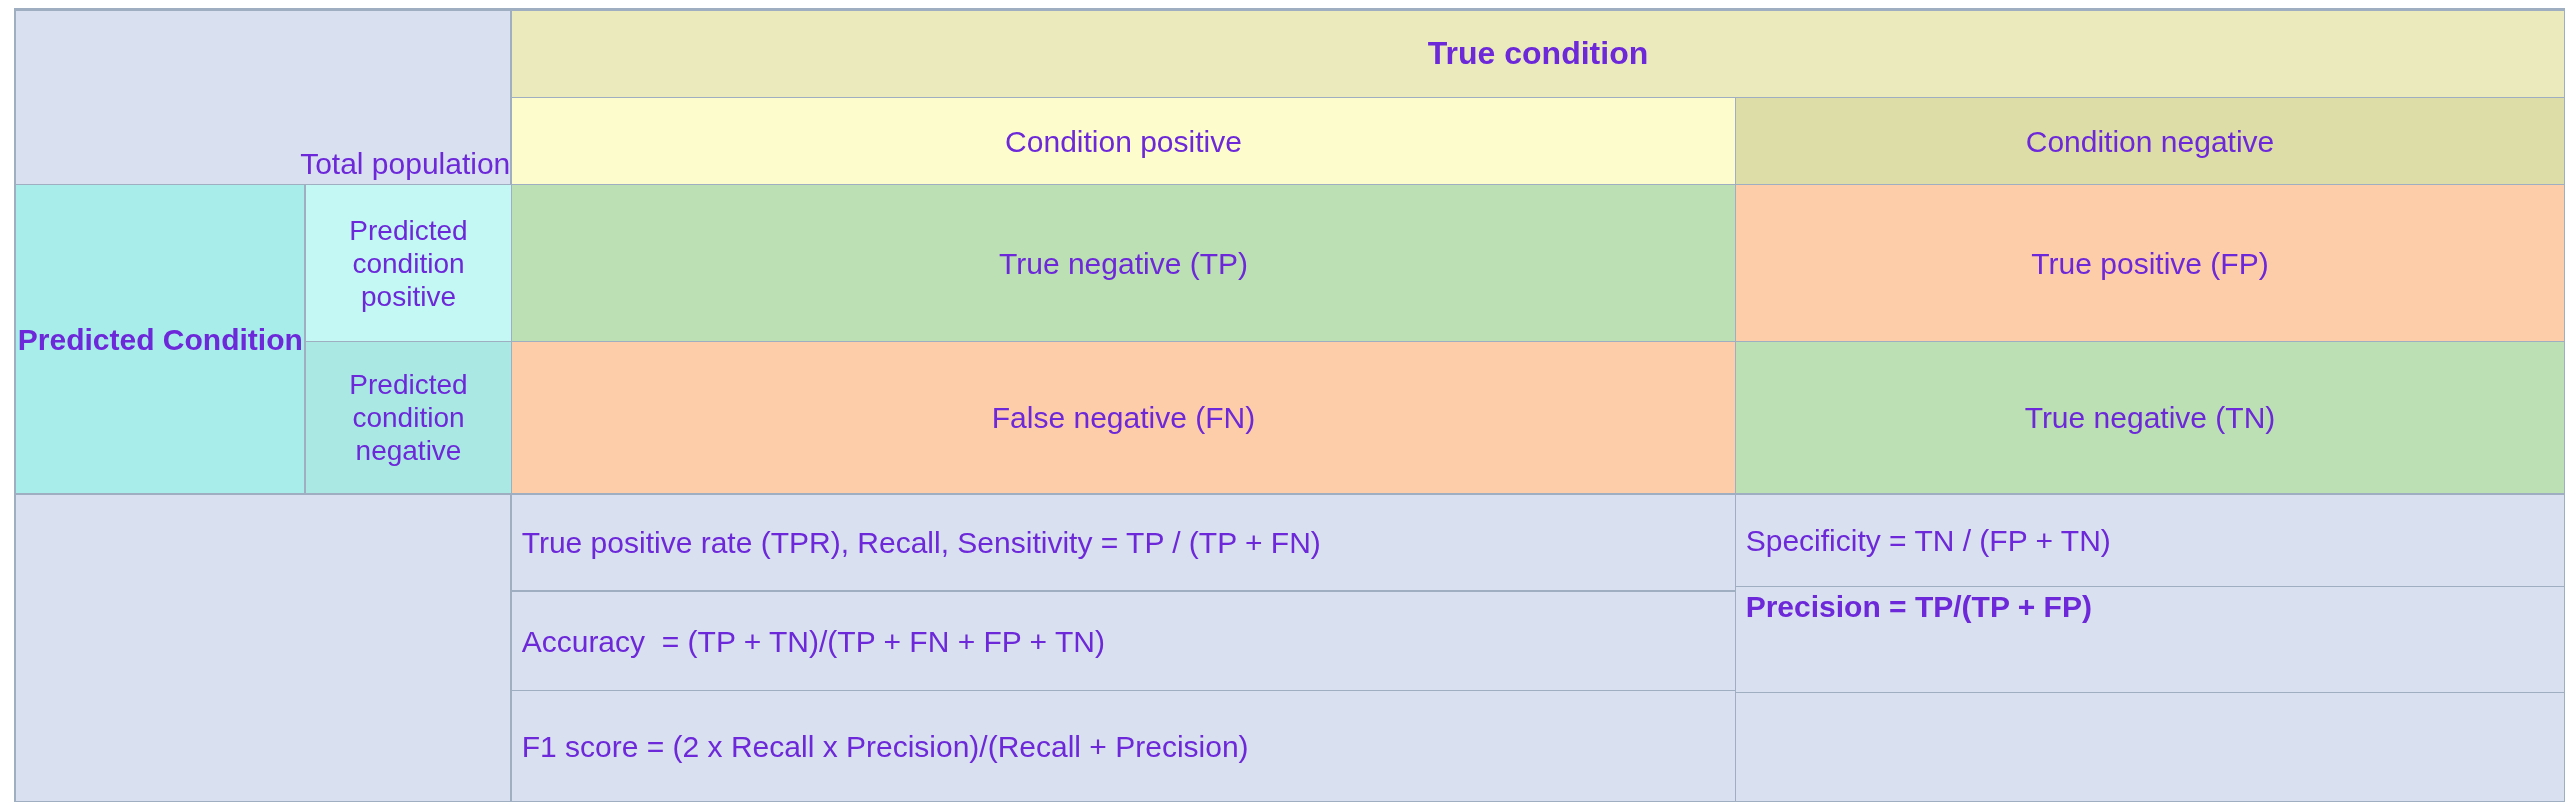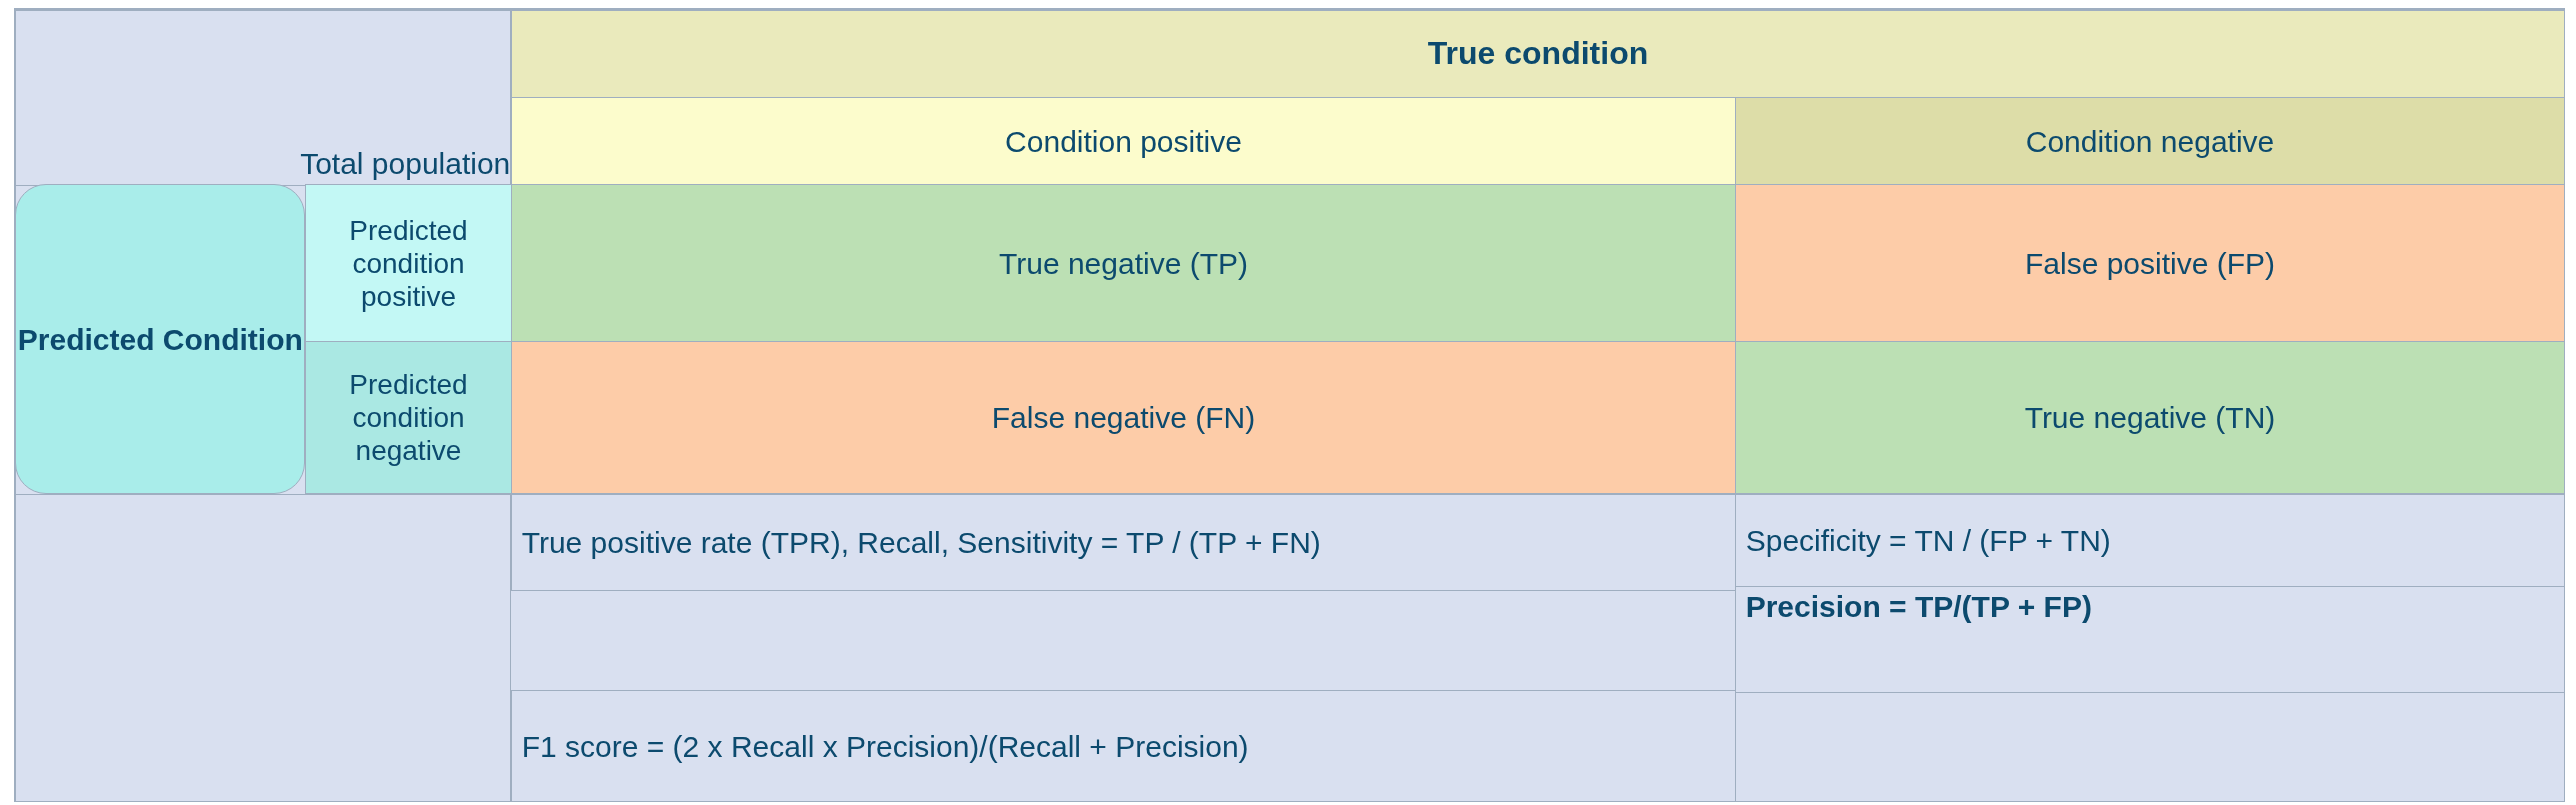--- a/index.html
+++ b/index.html
@@ -25,21 +25,21 @@
     border: 2.1px solid #9FAEC0;
     background: #D9E0F0;
   }
 
   .cell {
     position: absolute;
     box-sizing: border-box;
     border: 1.4px solid #9FAEC0;
     display: flex;
     overflow: hidden;
-    color: #0c4a6e;
+    color: #6d28d9;
     line-height: 1.18;
   }
 
   .ctr   { align-items: center;  justify-content: center; text-align: center; }
   .left  { align-items: center;  justify-content: flex-start; text-align: left; }
   .right { align-items: flex-end; justify-content: flex-end; text-align: right; }
 
   .pad-l { padding-left: 9.7px; }
   .pad-r { padding-bottom: 2.8px; }
 
@@ -65,38 +65,39 @@
 <div id="matrix-table">
 
   <div class="cell f-lavender right pad-r t-lg" style="left:-0.7px; top:-0.7px; width:496px; height:176px;">Total population</div>
 
   <div class="cell f-olive ctr t-xl" style="left:495px; top:-0.7px; width:2054px; height:88px;">True condition</div>
 
   <div class="cell f-paleyel ctr t-lg" style="left:495px; top:87px; width:1225px; height:88px;">Condition positive</div>
 
   <div class="cell f-khaki ctr t-lg" style="left:1719px; top:87px; width:830px; height:88px;">Condition negative</div>
 
-  <div class="cell f-cyan ctr t-bold" style="left:-0.7px; top:174px; width:290px; height:310px; white-space:pre-line;border-radius:31px;">Predicted Condition</div>
+  <div class="cell f-cyan ctr t-bold" style="left:-0.7px; top:174px; width:290px; height:310px; white-space:pre-line;">Predicted Condition</div>
 
   <div class="cell f-cyanlt ctr t-sub" style="left:289px; top:174px; width:207px; height:158px;">Predicted condition positive</div>
 
   <div class="cell f-cyanmd ctr t-sub" style="left:289px; top:331px; width:207px; height:153px;">Predicted condition negative</div>
 
   <div class="cell f-green ctr t-lg" style="left:495px; top:174px; width:1225px; height:158px;">True negative (TP)</div>
 
-  <div class="cell f-orange ctr t-lg" style="left:1719px; top:174px; width:830px; height:158px;">False positive (FP)</div>
+  <div class="cell f-orange ctr t-lg" style="left:1719px; top:174px; width:830px; height:158px;">True positive (FP)</div>
 
   <div class="cell f-orange ctr t-lg" style="left:495px; top:331px; width:1225px; height:153px;">False negative (FN)</div>
 
   <div class="cell f-green ctr t-lg" style="left:1719px; top:331px; width:830px; height:153px;">True negative (TN)</div>
 
   <div class="cell f-lavender" style="left:-0.7px; top:484px; width:496px; height:308px;"></div>
 
   <div class="cell f-lavender left pad-l t-form" style="left:495px; top:484px; width:1225px; height:97px;">True positive rate (TPR), Recall, Sensitivity = TP / (TP + FN)</div>
 
+  <div class="cell f-lavender left pad-l t-form" style="left:495px; top:581px; width:1225px; height:100px;">Accuracy  = (TP + TN)/(TP + FN + FP + TN)</div>
 
   <div class="cell f-lavender left pad-l t-form" style="left:495px; top:680px; width:1225px; height:112px;">F1 score = (2 x Recall x Precision)/(Recall + Precision)</div>
 
   <div class="cell f-lavender left pad-l t-form" style="left:1719px; top:484px; width:830px; height:93px;">Specificity = TN / (FP + TN)</div>
 
   <div class="cell f-lavender left pad-l t-form" style="left:1719px; top:576px; width:830px; height:107px; align-items:flex-start; padding-top:2px;font-weight:bold;">Precision = TP/(TP + FP)</div>
 
   <div class="cell f-lavender left pad-l t-form" style="left:1719px; top:682px; width:830px; height:110px;"></div>
 
 </div>

